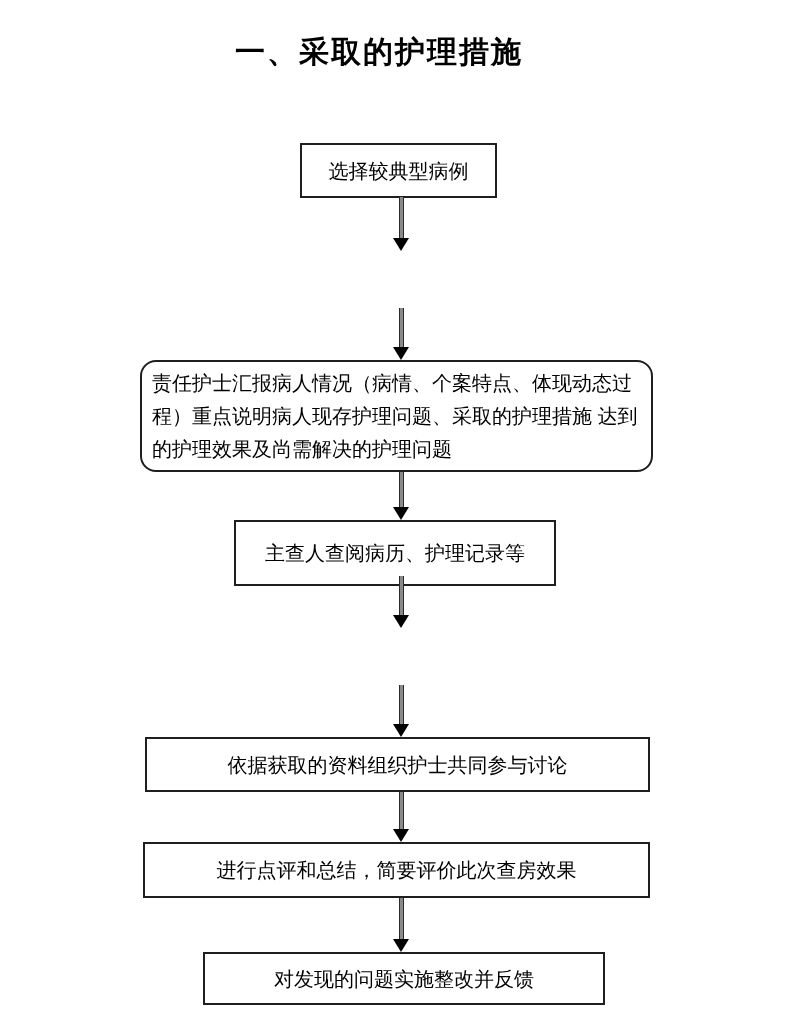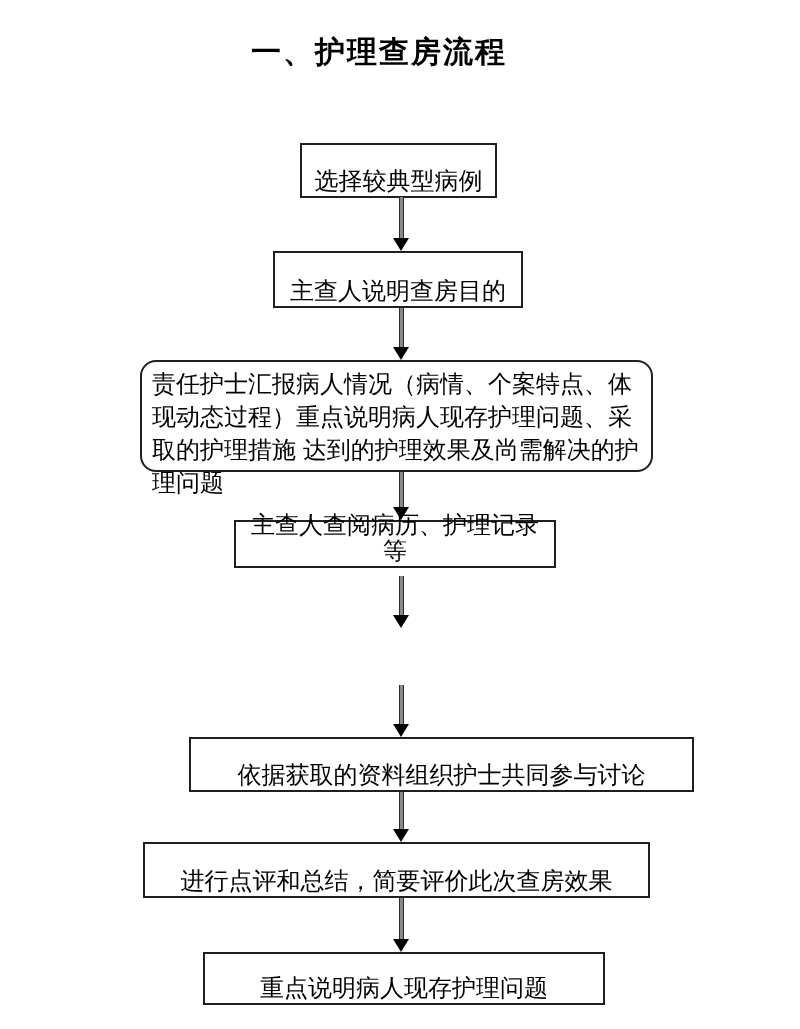--- a/index.html
+++ b/index.html
@@ -26,41 +26,41 @@
     font-weight: bold;
     letter-spacing: 2px;
     color: var(--text, #000000);
   }
   .box {
     position: absolute;
     box-sizing: border-box;
     border: 2px solid var(--box-border, #1f1f1f);
     background: var(--box-background, #ffffff);
     display: flex;
-    align-items: flex-end;
+    align-items: center;
     justify-content: center;
     text-align: center;
-    font-size: 24px;
+    font-size: 20px;
     line-height: 26px;
     padding: 2px 6px;
   }
   .box.multiline {
     display: block;
     text-align: left;
     padding: 5px 10px;
     line-height: 33px;
     border-radius: 16px;
   }
   
   .b1 { left: 300px; top: 143px; width: 197px; height: 55px; }
   .b2 { left: 273px; top: 251px; width: 250px; height: 57px; }
   .b3 { left: 140px; top: 360px; width: 513px; height: 112px; }
-  .b4 { left: 234px; top: 520px; width: 322px; height: 48px; }
+  .b4 { left: 234px; top: 520px; width: 322px; height: 66px; }
   .b5 { left: 143px; top: 628px; width: 507px; height: 57px; }
-  .b6 { left: 145px; top: 737px; width: 505px; height: 55px; margin-left: 44px; }
+  .b6 { left: 145px; top: 737px; width: 505px; height: 55px; }
   .b7 { left: 143px; top: 842px; width: 507px; height: 56px; }
   .b8 { left: 203px; top: 952px; width: 402px; height: 53px; }
   
   .arrow {
     position: absolute;
     left: 393px;
     width: 16px;
     display: flex;
     flex-direction: column;
     align-items: center;
@@ -87,34 +87,31 @@
   .a4 { top: 576px; height: 52px; }
   .a5 { top: 685px; height: 52px; }
   .a6 { top: 792px; height: 50px; }
   .a7 { top: 898px; height: 54px; }
 </style>
 </head>
 <body>
 
 <div class="page">
 
-  <div class="title">一、护理查房流程</div>
+  <div class="title">一、采取的护理措施</div>
 
   <div class="box b1">
     <span>选择较典型病例</span>
   </div>
 
   <div class="arrow a1">
     <div class="shaft"></div>
     <div class="head"></div>
   </div>
 
-  <div class="box b2">
-    <span>主查人说明查房目的</span>
-  </div>
 
   <div class="arrow a2">
     <div class="shaft"></div>
     <div class="head"></div>
   </div>
 
   <div class="box b3 multiline">
     <span>责任护士汇报病人情况（病情、个案特点、体现动态过程）重点说明病人现存护理问题、采取的护理措施 达到的护理效果及尚需解决的护理问题</span>
   </div>
 
@@ -150,16 +147,16 @@
   <div class="box b7">
     <span>进行点评和总结，简要评价此次查房效果</span>
   </div>
 
   <div class="arrow a7">
     <div class="shaft"></div>
     <div class="head"></div>
   </div>
 
   <div class="box b8">
-    <span>重点说明病人现存护理问题</span>
+    <span>对发现的问题实施整改并反馈</span>
   </div>
 
 </div>
 
 </body></html>

